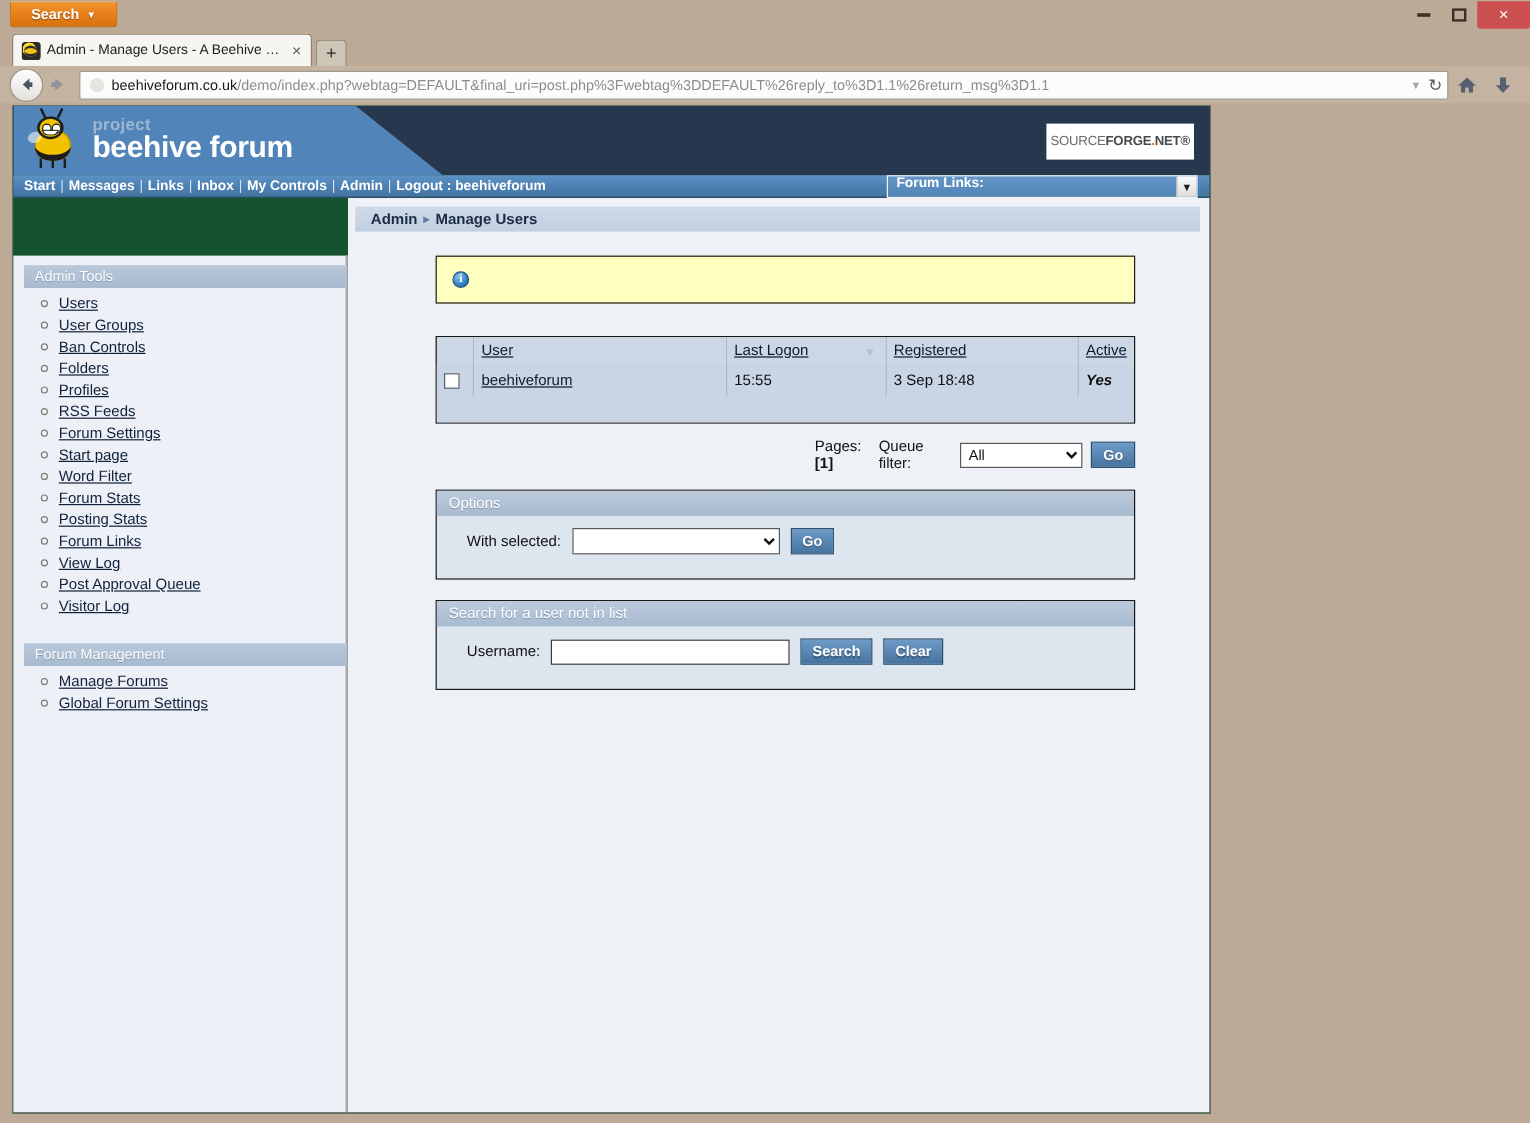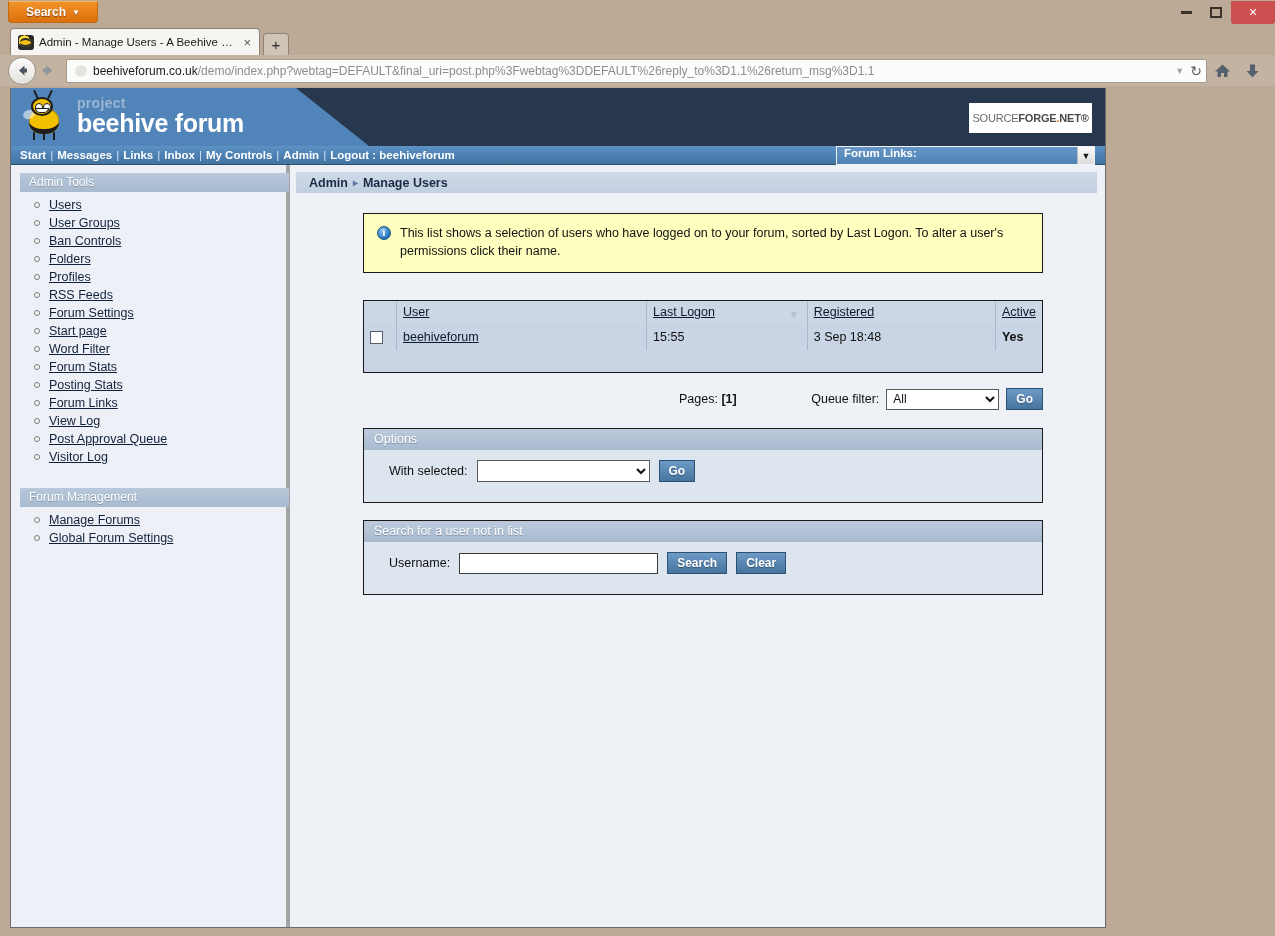--- a/index.html
+++ b/index.html
@@ -87,21 +87,21 @@
   .urlbar .sitefav { width: 12px; height: 12px; border-radius: 50%; background: #e6e4e1; flex: 0 0 12px; }
   .urlbar .urltext { flex: 1 1 auto; white-space: nowrap; overflow: hidden; }
   .urlbar .urltext b { color: #1a1a1a; font-weight: normal; }
   .urlbar .drop { color: #a3a3a3; font-size: 9px; }
   .urlbar .reload { color: #5d5d5d; font-size: 14px; }
   .homebtn, .dlbtn { width: 30px; height: 28px; display:flex; align-items:center; justify-content:center; cursor:pointer; }
 
   
   .viewport {
     position: absolute; left: 10px; top: 88px;
-    width: 1096px; height: 840px;
+    width: 999px; height: 840px;
     background: #14532d;
     border: 1px solid #6b6b6b;
     border-top: none;
     overflow: hidden;
   }
 
   
   .fheader { position: relative; height: 58px; background: #27374d; overflow: hidden; }
   .fheader .leftblue {
     position: absolute; left: 0; top: 0; height: 58px; width: 360px;
@@ -165,21 +165,21 @@
     width: 17px; height: 17px; background: linear-gradient(#fbfbfb,#dcdcdc);
     border-left: 1px solid #bdbdbd;
     display:flex; align-items:center; justify-content:center;
     color: #1b1b1b; font-size: 9px;
   }
 
   
   .content { display: flex; height: 762px; }
   .sidebar {
     width: 279px; flex: 0 0 279px; background: #edf1f7;
-    border-right: 4px solid #a3a3a3; padding: 8px 0 0 9px;
+    border-right: 2px solid #a3a3a3; padding: 8px 0 0 9px; margin-top: 48px;
   }
   .panelhead {
     background: linear-gradient(to bottom,#b9c8db,#a8bace);
     color: #ffffff; font-size: 12px; padding: 2px 0 3px 9px;
     width: 269px; margin-bottom: 4px;
     text-shadow: 0 1px 0 rgba(90,110,135,.5);
   }
   .sidebar ul { list-style: none; margin: 0 0 6px 0; padding: 0; }
   .sidebar li { display: flex; align-items: center; gap: 9px; padding: 2px 0 2px 14px; font-size: 12.5px; }
   .sidebar li .bullet {
@@ -228,21 +228,21 @@
   }
   table.users thead th:last-child { border-right: none; }
   table.users thead th a { color: #0b1a30; text-decoration: underline; cursor: pointer; }
   table.users thead th.cbcol { width: 34px; }
   .sortarrow { position: absolute; right: 8px; top: 8px; color: #b3c0d2; font-size: 10px; }
   table.users tbody td {
     background: #c9d4e4; padding: 3px 6px; height: 27px;
     border-right: 1px solid #aab8cb;
     color: #101010; vertical-align: middle;
   }
-  table.users tbody td:last-child { border-right: none; }
+  table.users tbody td:last-child { border-right: none; font-style: italic; }
   table.users tbody td a { color: #0b1a30; text-decoration: underline; cursor: pointer; }
   table.users tbody td.active { font-weight: bold; }
   .tablewrap .filler { height: 22px; background: #c9d4e4; }
   .rowcb {
     width: 13px; height: 13px; background: #fff;
     border: 1px solid #55606e; display: inline-block; vertical-align: middle;
     cursor: pointer;
   }
   .colw-user { width: 285px; }
   .colw-logon { width: 185px; }
@@ -492,21 +492,20 @@
       <div class="main">
 
         <div class="crumbbar">
           <span>Admin</span>
           <span class="arrow">▸</span>
           <span>Manage Users</span>
         </div>
 
         <div class="infobox">
           <span class="infoicon">i</span>
-          <span>This list shows a selection of users who have logged on to your forum, sorted by Last Logon. To alter a user's permissions click their name.</span>
         </div>
 
         <div class="tablewrap">
           <table class="users">
             <thead>
               <tr>
                 <th class="cbcol"></th>
                 <th class="colw-user"><a>User</a></th>
                 <th class="colw-logon"><a>Last Logon</a><span class="sortarrow">▼</span></th>
                 <th class="colw-reg"><a>Registered</a></th>

